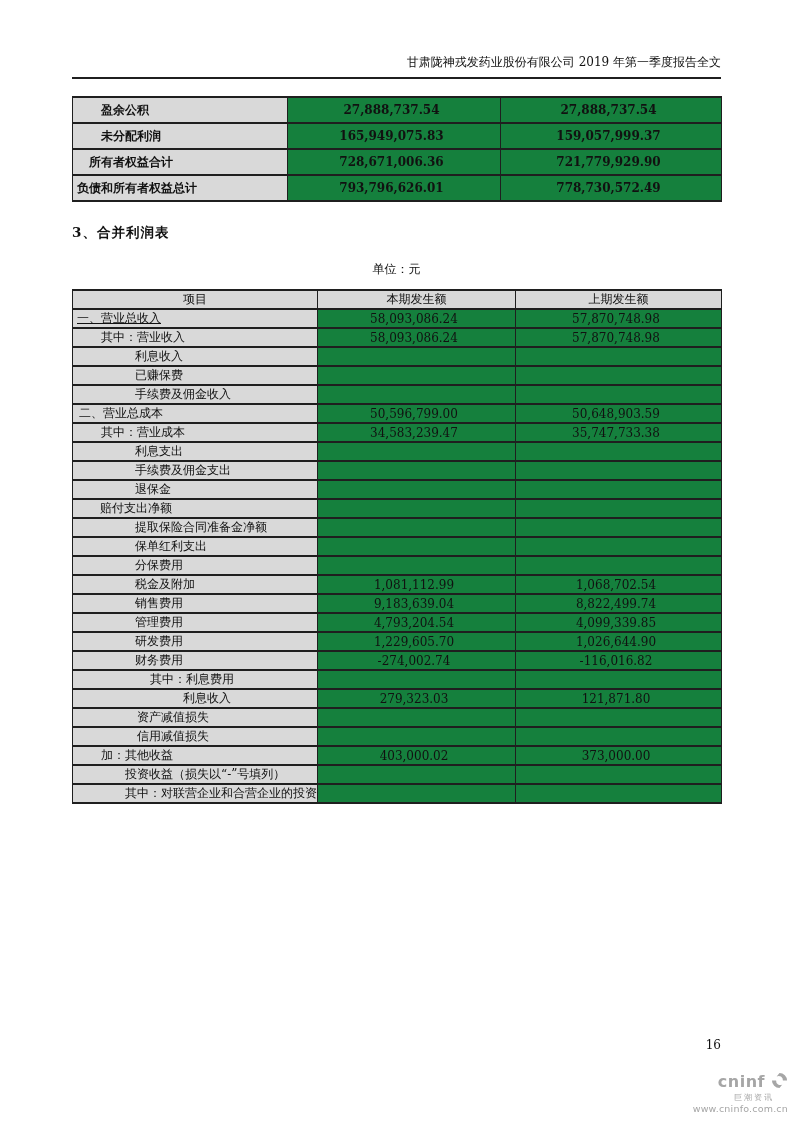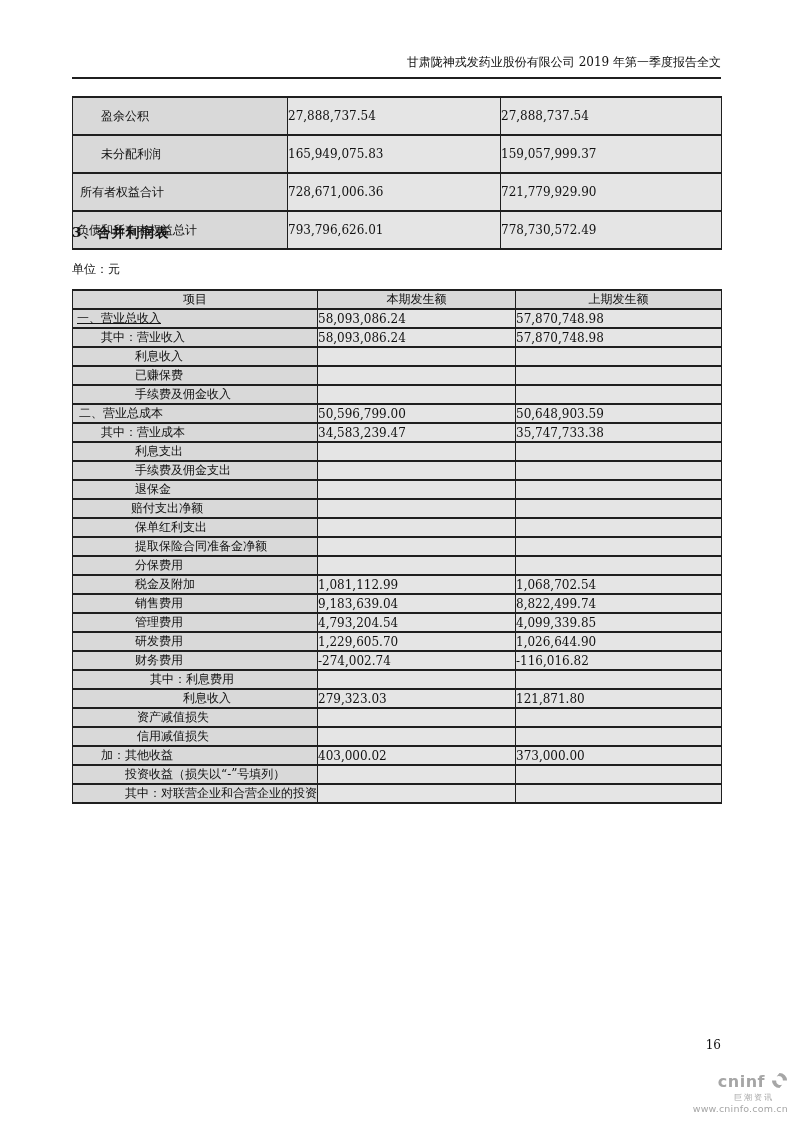--- a/index.html
+++ b/index.html
@@ -44,41 +44,41 @@
     vertical-align:middle;
     overflow:hidden;
     white-space:nowrap;
   }
   td.label-cell{
     background:var(--cell-gray);
     text-align:left;
     padding-left:4px;
   }
   td.num-cell{
-    text-align:left;
+    text-align:center;
     padding-right:5px;
-    background:#e5e5e5;
+    background:#15803d;
   }
   .equity-table{top:96px;}
-  .equity-table tr{height:38px;}
+  .equity-table tr{height:26px;font-weight:bold;}
   .income-table{top:289px;}
   .income-table tr{height:19px;}
   .income-table td.head-cell{
     background:var(--cell-gray);
     text-align:center;
   }
   .section-title{
     top:224px;
     font-size:13.5px;
     font-weight:bold;
     letter-spacing:1px;
   }
   .unit-label{
     top:261px;
-    text-align:left;
+    text-align:center;
     font-size:12px;
   }
   .page-number{
     top:1038px;
     text-align:right;
     font-size:12px;
   }
   .cninfo{
     position:absolute;
     right:5px;
@@ -130,21 +130,21 @@
     <td class="label-cell" style="padding-left: 28px;">盈余公积</td>
     <td class="num-cell">27,888,737.54</td>
     <td class="num-cell">27,888,737.54</td>
   </tr>
         <tr>
     <td class="label-cell" style="padding-left: 28px;">未分配利润</td>
     <td class="num-cell">165,949,075.83</td>
     <td class="num-cell">159,057,999.37</td>
   </tr>
         <tr>
-    <td class="label-cell" style="padding-left: 7px; margin-top: 44px;">所有者权益合计</td>
+    <td class="label-cell" style="padding-left: 16px; margin-top: 44px;">所有者权益合计</td>
     <td class="num-cell">728,671,006.36</td>
     <td class="num-cell">721,779,929.90</td>
   </tr>
         <tr>
     <td class="label-cell" style="padding-left: 4px; margin-left: 20px;">负债和所有者权益总计</td>
     <td class="num-cell">793,796,626.01</td>
     <td class="num-cell">778,730,572.49</td>
   </tr>
       </tbody>
   </table>
@@ -211,31 +211,31 @@
     <td class="label-cell" style="padding-left: 62px;">手续费及佣金支出</td>
     <td class="num-cell"></td>
     <td class="num-cell"></td>
   </tr>
         <tr>
     <td class="label-cell" style="padding-left: 62px;">退保金</td>
     <td class="num-cell"></td>
     <td class="num-cell"></td>
   </tr>
         <tr>
-    <td class="label-cell" style="padding-left: 58px; margin-top: 40px;">赔付支出净额</td>
+    <td class="label-cell" style="padding-left: 27px; margin-top: 40px;">赔付支出净额</td>
+    <td class="num-cell"></td>
+    <td class="num-cell"></td>
+  </tr>
+        <tr>
+    <td class="label-cell" style="padding-left: 62px;">提取保险合同准备金净额</td>
     <td class="num-cell"></td>
     <td class="num-cell"></td>
   </tr>
         <tr>
     <td class="label-cell" style="padding-left: 62px;">保单红利支出</td>
-    <td class="num-cell"></td>
-    <td class="num-cell"></td>
-  </tr>
-        <tr>
-    <td class="label-cell" style="padding-left: 62px;">提取保险合同准备金净额</td>
     <td class="num-cell"></td>
     <td class="num-cell"></td>
   </tr>
         <tr>
     <td class="label-cell" style="padding-left: 62px;">分保费用</td>
     <td class="num-cell"></td>
     <td class="num-cell"></td>
   </tr>
         <tr>
     <td class="label-cell" style="padding-left: 62px;">税金及附加</td>

